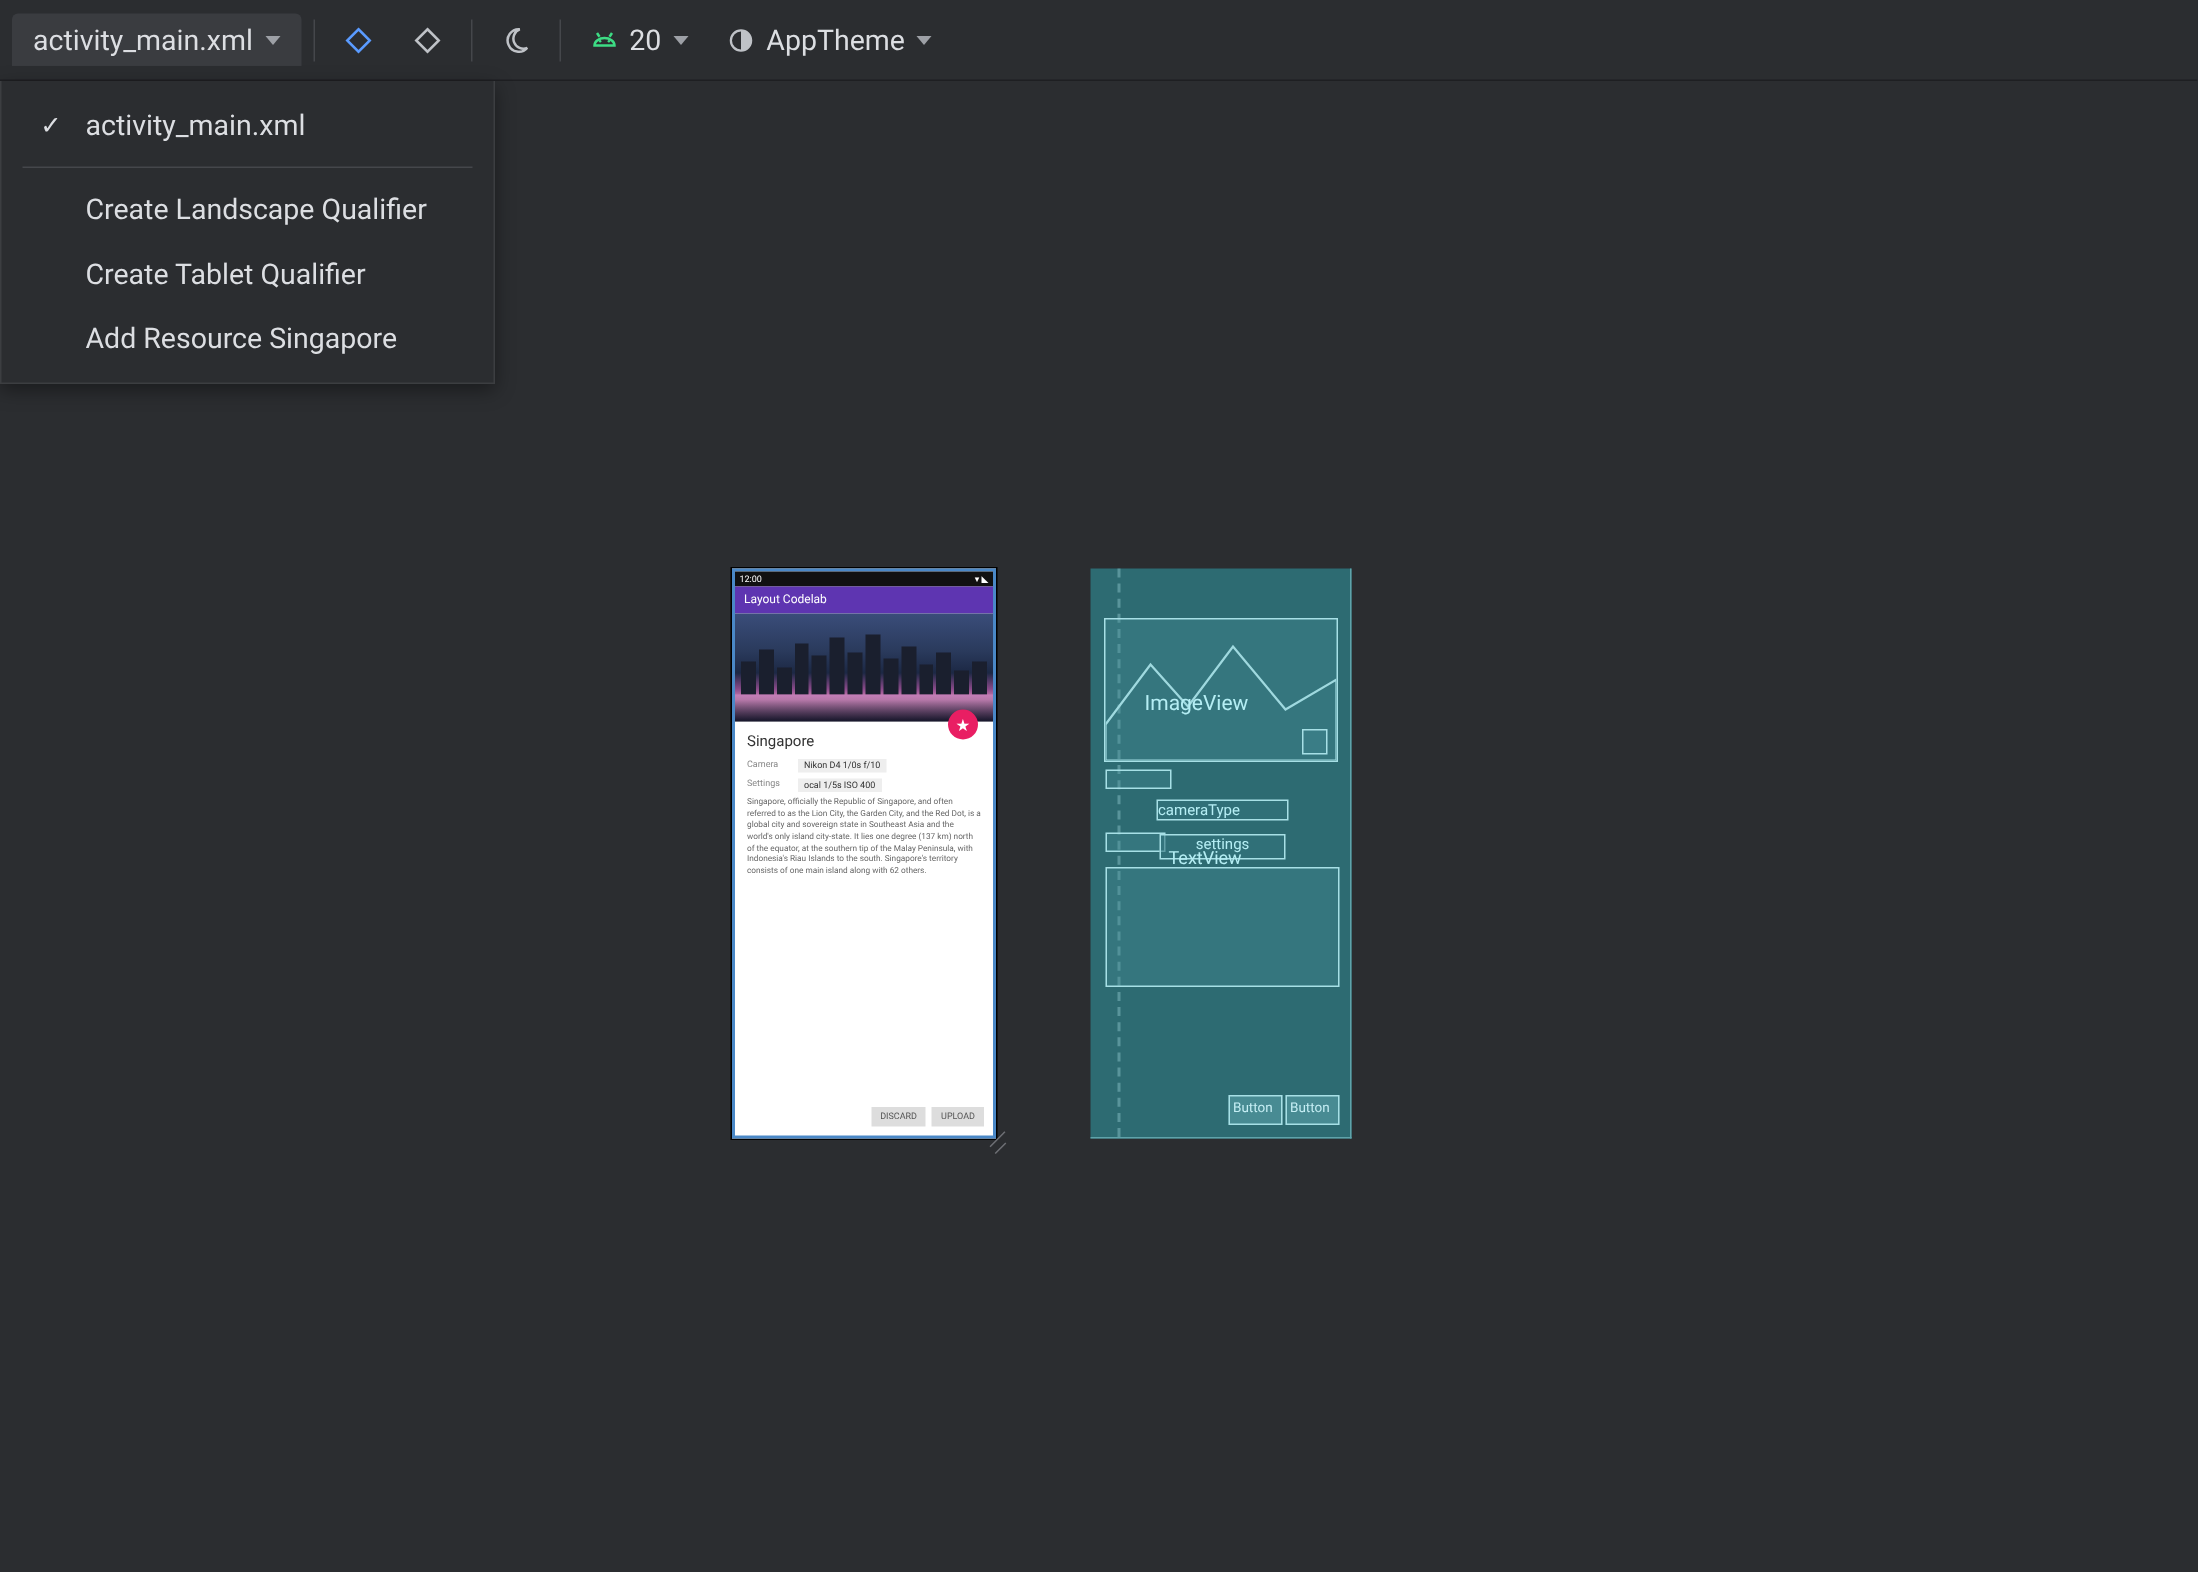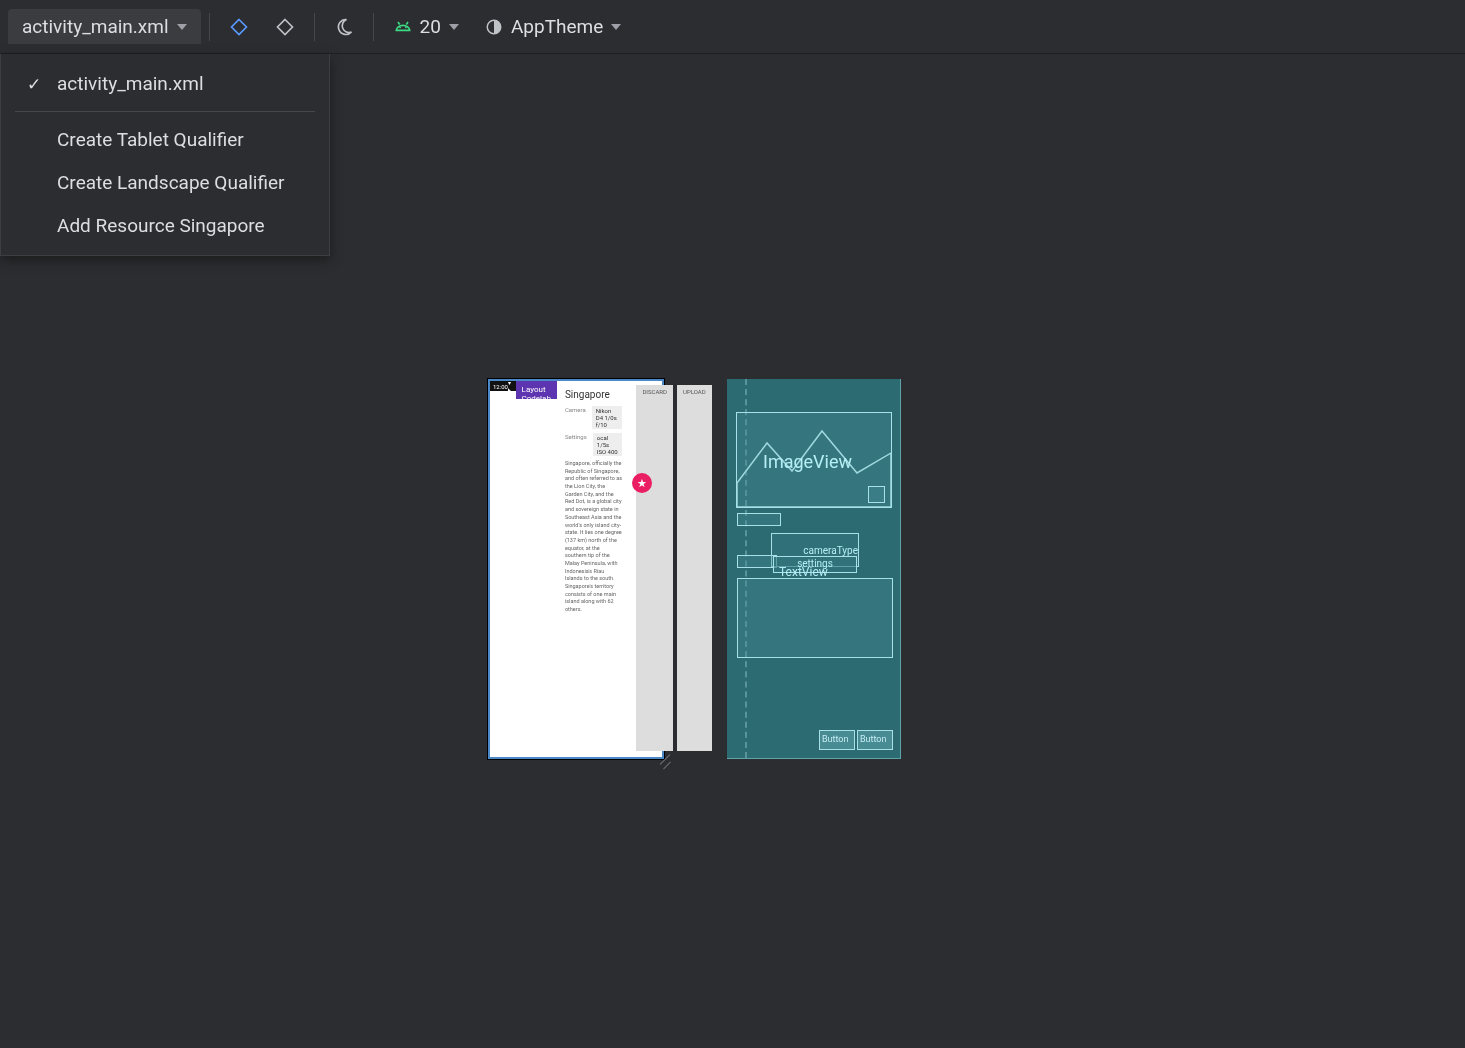--- a/index.html
+++ b/index.html
@@ -104,21 +104,21 @@
   .phone-design {
     position: absolute;
     left: 488px;
     top: 325px;
     width: 176px;
     height: 380px;
     background: #fff;
     border: 2px solid #4a88c7;
     box-shadow: 0 0 0 1px #000;
     display: flex;
-    flex-direction: row;
+    flex-direction: column;
   }
   .statusbar {
     height: 10px;
     background: #111;
     color: #fff;
     font-size: 6px;
     display: flex;
     justify-content: space-between;
     align-items: center;
     padding: 0 3px;
@@ -228,28 +228,28 @@
   }
   .bp-image { left:9px; top:33px; width:156px; height:96px; }
   .bp-mountain {
     position:absolute;
     left:10px; top:34px; width:154px; height:94px;
     overflow:hidden;
   }
   .bp-mountain svg { width:100%; height:100%; }
   .bp-fab { right:6px; bottom:4px; width:17px; height:17px; border:1px solid #a7e0e6; }
   .bp-small1 { left:10px; top:134px; width:44px; height:13px; }
-  .bp-camtype { left:44px; top:154px; width:88px; height:34px; text-align:right; font-size:10px; color:#b5eef4; padding-top:11px; background: rgba(50,115,125,.6);}
+  .bp-camtype { left:44px; top:154px; width:88px; height:14px; text-align:left; font-size:10px; color:#b5eef4; padding-top:1px; background: rgba(50,115,125,.6);}
   .bp-small2 { left:10px; top:176px; width:40px; height:13px; }
   .bp-settings { left:46px; top:177px; width:84px; height:17px; text-align:center; font-size:10px; color:#b5eef4; padding-top:1px; background: rgba(50,115,125,.6);}
   .bp-textview { left:10px; top:199px; width:156px; height:80px; }
   .bp-tv-label { left:52px; top:186px; font-size:12px; }
   .bp-btn1 { left:92px; bottom:8px; width:36px; height:20px; background: rgba(90,160,170,.6); font-size:9px; color:#c5eef4; padding:3px 2px; overflow:hidden;}
   .bp-btn2 { left:130px; bottom:8px; width:36px; height:20px; background: rgba(90,160,170,.6); font-size:9px; color:#c5eef4; padding:3px 2px; overflow:hidden;}
-  .bp-img-label { left:36px; top:72px; font-size:18px;text-align:center; }
+  .bp-img-label { left:36px; top:82px; font-size:14px;text-align:center; }
 
   .android-green { color:#3ddc84; }
 </style>
 </head>
 <body>
 
 <div class="toolbar">
 
   <div class="tb-item file-dd">
     <span>activity_main.xml</span>
@@ -314,24 +314,24 @@
 
 </div>
 
 <div class="dropdown">
   <div class="dd-item">
     <span class="chk">✓</span>
     <span>activity_main.xml</span>
   </div>
   <div class="dd-divider"></div>
   <div class="dd-item dd-indent">
+    <span>Create Landscape Qualifier</span>
+  </div>
+  <div class="dd-item dd-indent">
     <span>Create Tablet Qualifier</span>
-  </div>
-  <div class="dd-item dd-indent">
-    <span>Create Landscape Qualifier</span>
   </div>
   <div class="dd-item dd-indent">
     <span>Add Resource Singapore</span>
   </div>
 </div>
 
 <div class="canvas">
 
   <div class="phone-design">
     <div class="statusbar">

